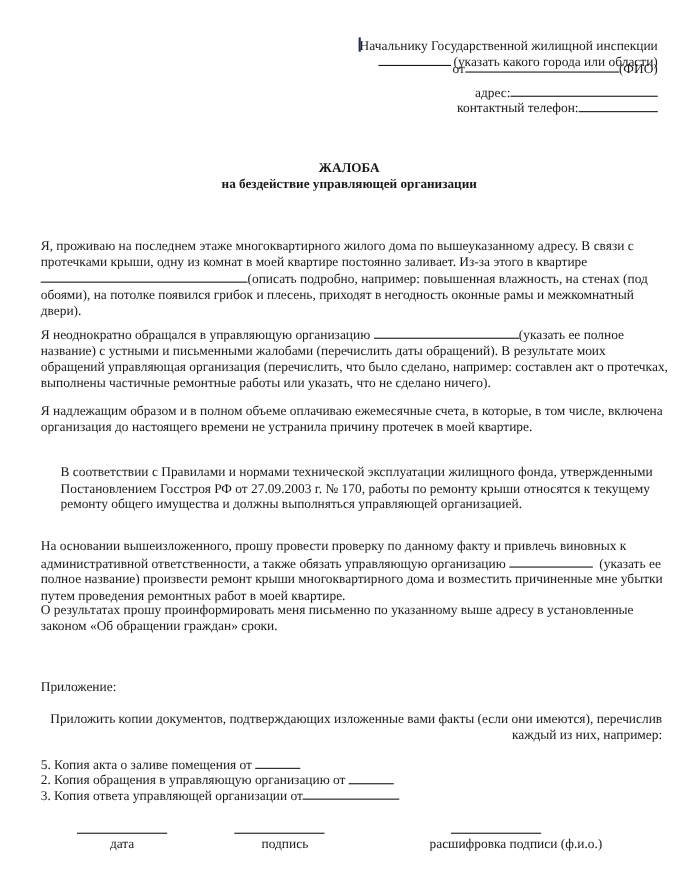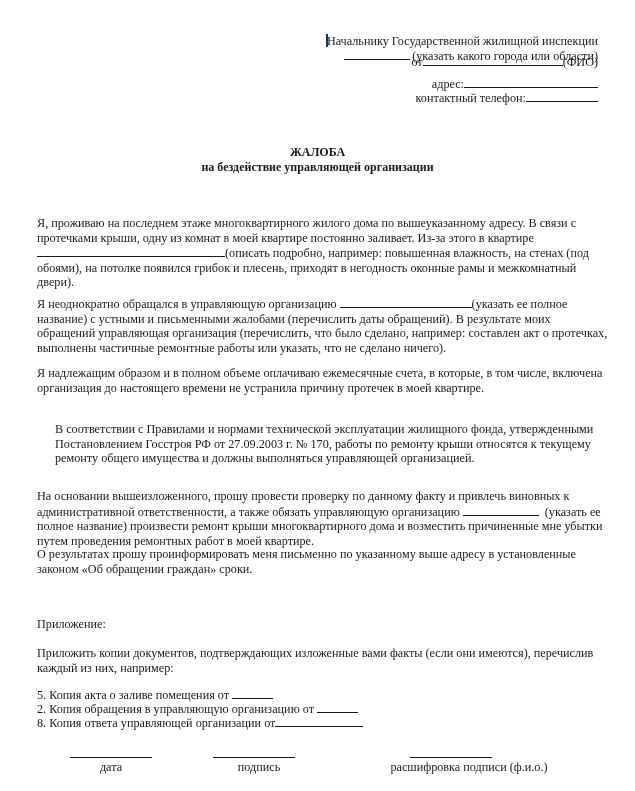--- a/index.html
+++ b/index.html
@@ -92,33 +92,33 @@
   <span class="line">полное название)  произвести ремонт крыши многоквартирного дома и  возместить причиненные  мне убытки</span>
   <span class="line">путем проведения ремонтных работ в моей квартире.</span>
 </div>
 
 <div class="para" style="top:547px;">
   <span class="line">О результатах прошу проинформировать меня письменно по указанному выше адресу в установленные</span>
   <span class="line">законом «Об обращении граждан» сроки.</span>
 </div>
 
 <div class="abs" style="left:37px; top:617px;">Приложение:</div>
-<div class="para" style="top:646px;">
+<div class="para" style="top:646px;text-align:right;">
   <span class="line">Приложить копии документов, подтверждающих изложенные вами факты (если они имеются), перечислив</span>
   <span class="line">каждый из них, например:</span>
 </div>
 
 <div class="abs" style="left:37px; top:687px;">
   <span>5. Копия акта о заливе помещения от</span> <span class="u" style="width:41px;"></span>
 </div>
 <div class="abs" style="left:37px; top:701px;">
   <span>2. Копия обращения  в управляющую организацию от</span> <span class="u" style="width:41px;"></span>
 </div>
 <div class="abs" style="left:37px; top:715px;">
-  <span>8. Копия ответа управляющей организации от</span><span class="u" style="width:88px;"></span>
+  <span>3. Копия ответа управляющей организации от</span><span class="u" style="width:88px;"></span>
 </div>
 
 <div class="sig-line" style="left:70px; top:757px; width:82px;"></div>
 <div class="sig-label" style="left:70px; top:760px; width:82px;">дата</div>
 
 <div class="sig-line" style="left:213px; top:757px; width:82px;"></div>
 <div class="sig-label" style="left:213px; top:760px; width:92px;">подпись</div>
 
 <div class="sig-line" style="left:410px; top:757px; width:82px;"></div>
 <div class="sig-label" style="left:385px; top:760px; width:168px;">расшифровка подписи (ф.и.о.)</div>

